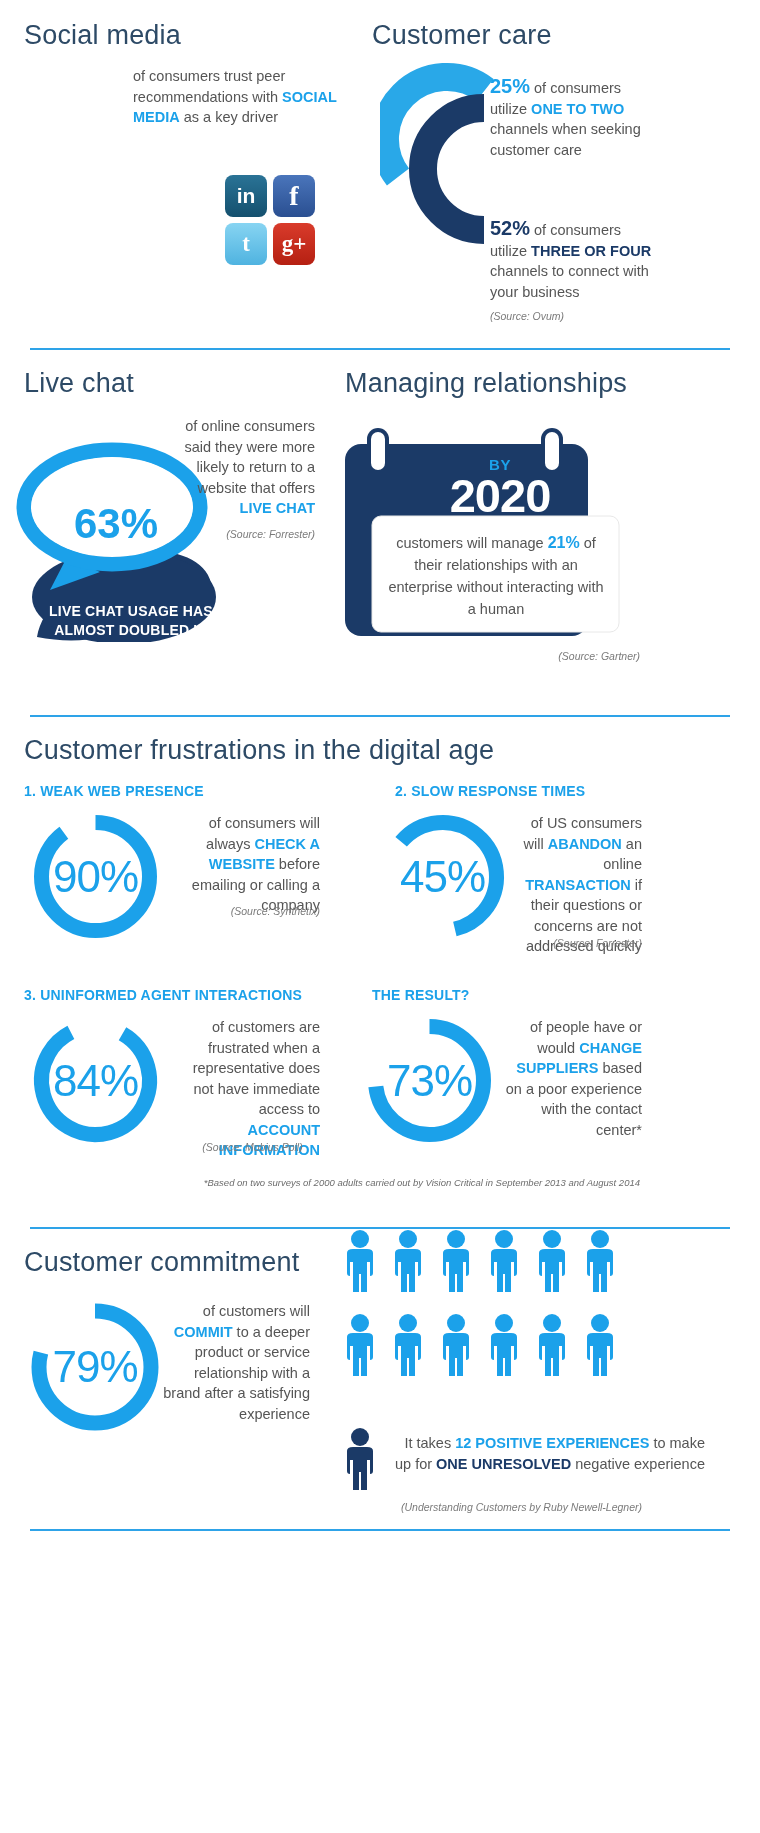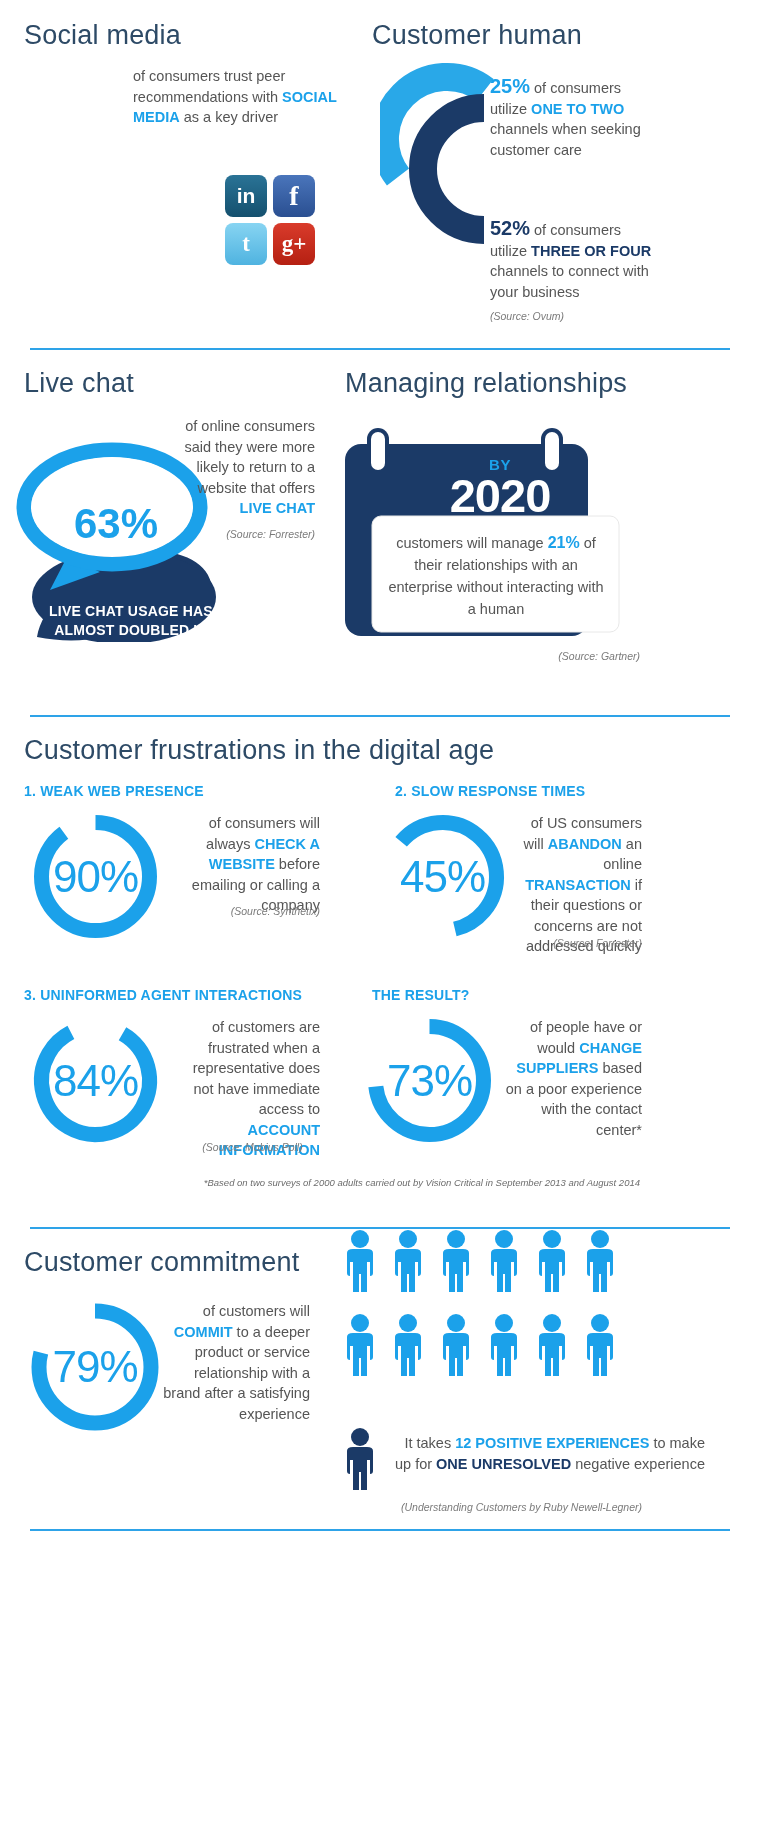--- a/index.html
+++ b/index.html
@@ -124,21 +124,21 @@
 
 
     <div class="body-txt" id="s1-text">
       <span>of consumers trust peer recommendations with </span><span class="bold-blue">SOCIAL MEDIA</span><span> as a key driver</span>
     </div>
 
     <div id="social-icons">
       <span class="sicon ic-li"><span>in</span></span><span class="sicon ic-fb"><span>f</span></span><span class="sicon ic-tw"><span>t</span></span><span class="sicon ic-gp"><span>g+</span></span>
     </div>
 
-    <div class="sec-title" id="s2-title">Customer human</div>
+    <div class="sec-title" id="s2-title">Customer care</div>
 
     <svg id="s2-arc" width="120" height="215" viewBox="0 0 120 215">
       <path d="M 105 28 A 62 62 0 0 0 18 115" fill="none" stroke="#29a8e8" stroke-width="28"></path>
       <path d="M 105 48 A 80 80 0 1 0 105 175" fill="none" stroke="#1b3a67" stroke-width="28" transform="translate(-4,-10) scale(1)" style="display:none"></path>
       <path d="M 104 46 A 60 60 0 1 0 104 168" fill="none" stroke="#1b3a67" stroke-width="28"></path>
     </svg>
 
     <div class="body-txt" id="s2-b1">
       <span class="stat-lead lead-blue">25%</span><span> of consumers utilize </span><span class="bold-blue">ONE TO TWO</span><span> channels when seeking customer care</span>
     </div>

